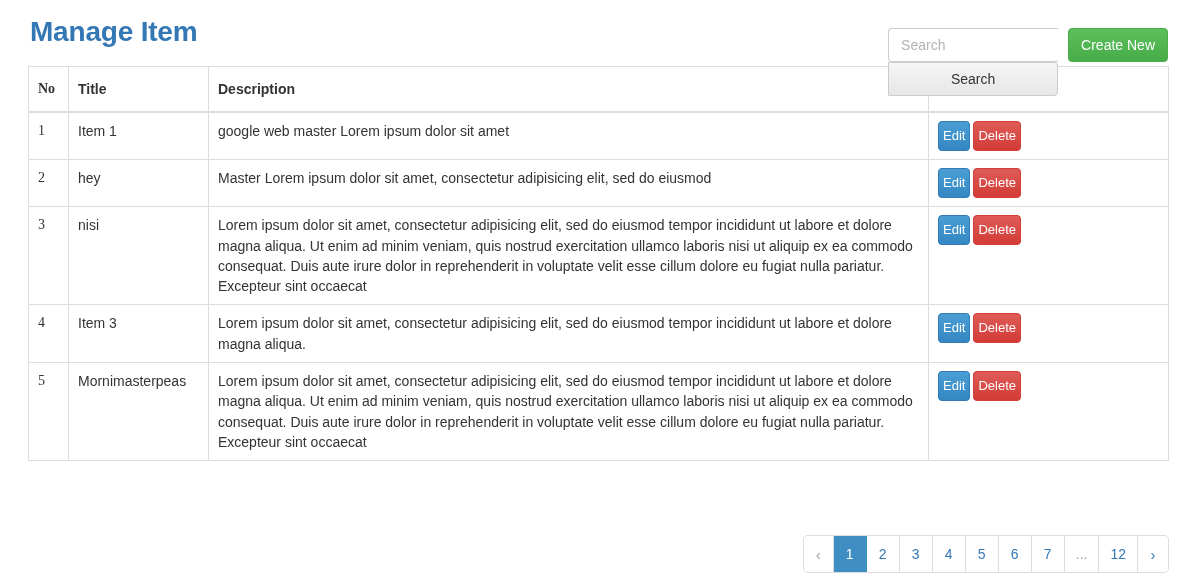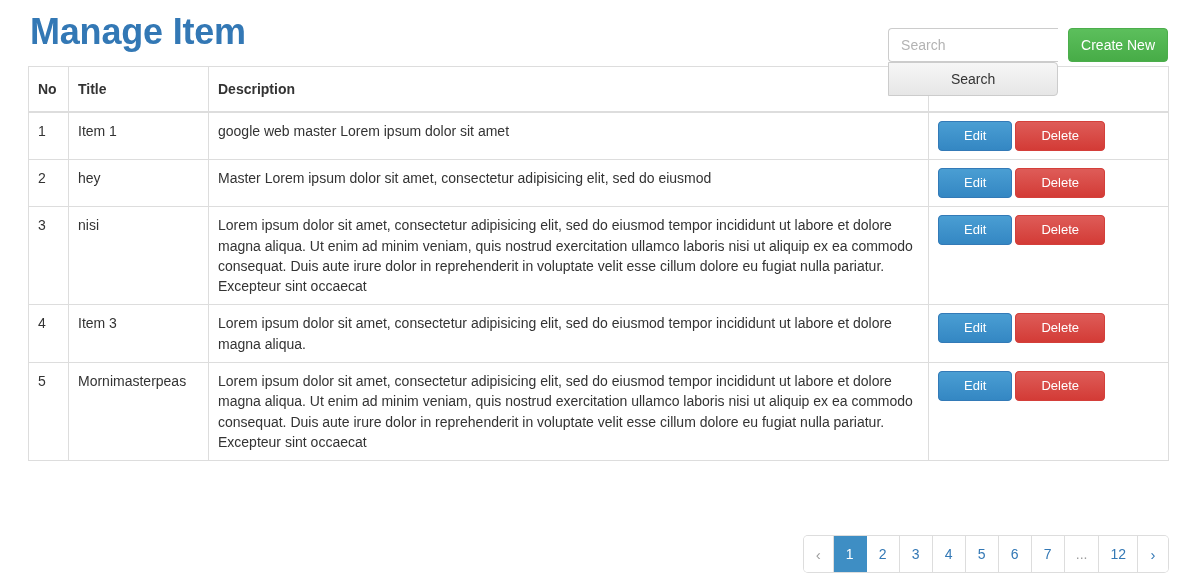--- a/index.html
+++ b/index.html
@@ -27,21 +27,21 @@
   
   .page-header {
     position: relative;
     height: 66px;
   }
   .page-title {
     position: absolute;
     left: 2px;
     top: 10px;
     margin: 0;
-    font-size: 36px;
+    font-size: 28px;
     line-height: 44px;
     font-weight: bold;
     color: #3378b5;
     letter-spacing: -0.2px;
   }
   .header-tools {
     position: absolute;
     right: 0;
     top: 28px;
     display: flex;
@@ -110,32 +110,32 @@
   .table thead th {
     padding-top: 12px;
     padding-bottom: 12px;
     font-weight: bold;
     font-size: 14px;
     color: #333333;
     border-bottom-width: 2px;
     border-bottom-color: #dddddd;
     vertical-align: bottom;
   }
-  .col-no    { width: 40px; }
+  .col-no    { width: 40px; font-family: Liberation Serif, serif; }
   .col-title { width: 140px; }
   .col-desc  { width: 720px; }
   .col-act   { width: 240px; }
   .table tbody td { font-size: 14px; color: #333333; }
   .cell-desc { padding-right: 14px; }
   .cell-act  { padding-top: 10px; }
 
   .btn-xs {
     font-size: 13px;
     line-height: 18px;
-    padding: 5px 25px;
+    padding: 5px 4px;
     height: auto;
     border-radius: 4px;
     color: #ffffff;
   }
   .btn-edit {
     background: #3e93cc;
     background-image: linear-gradient(to bottom, #4a9ed3, #3487c3);
     border-color: #337ab7;
     margin-right: 3px;
   }

